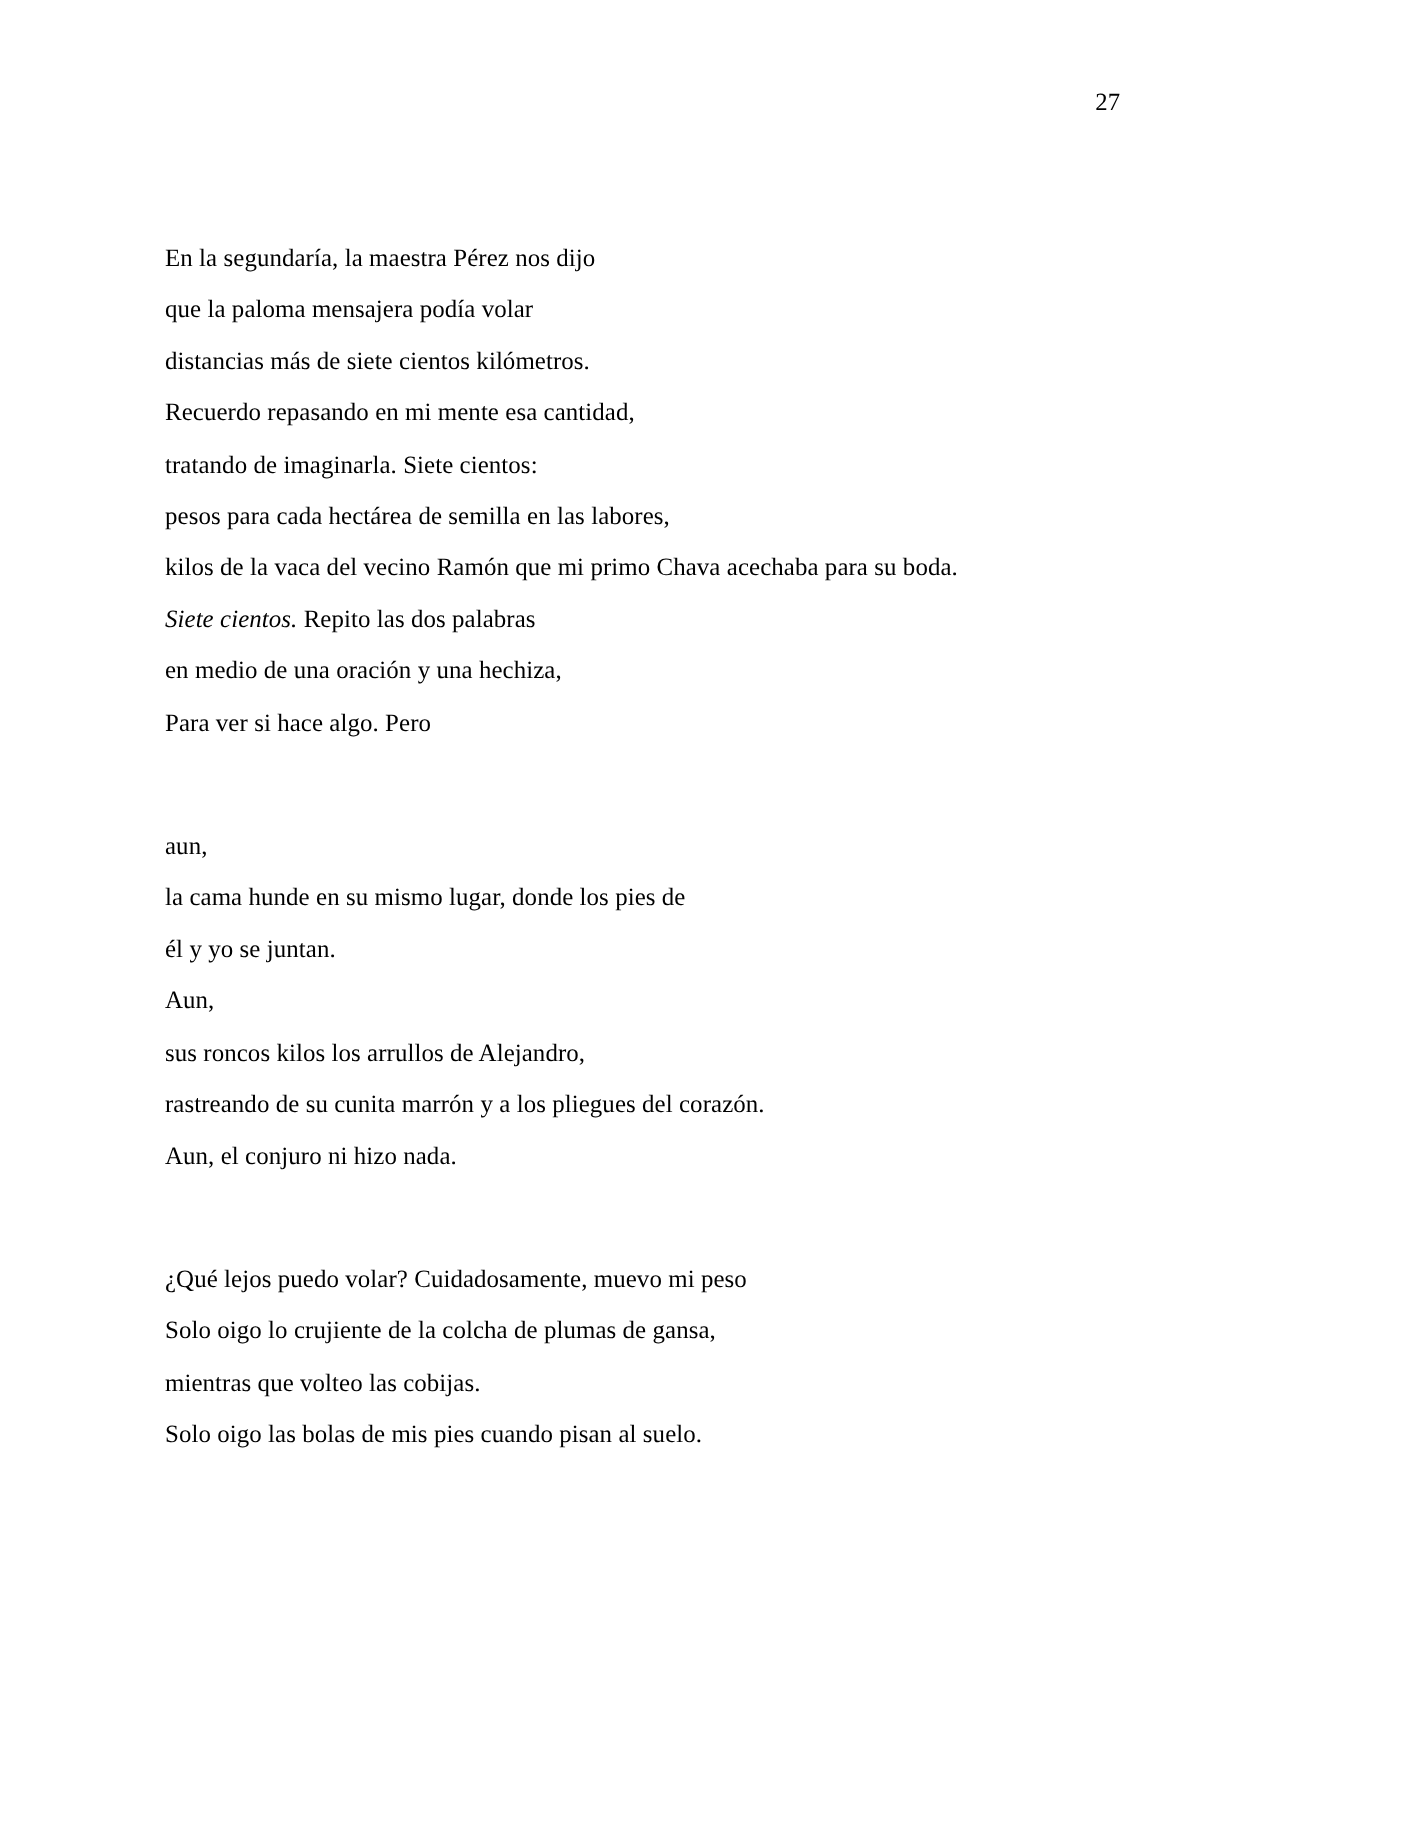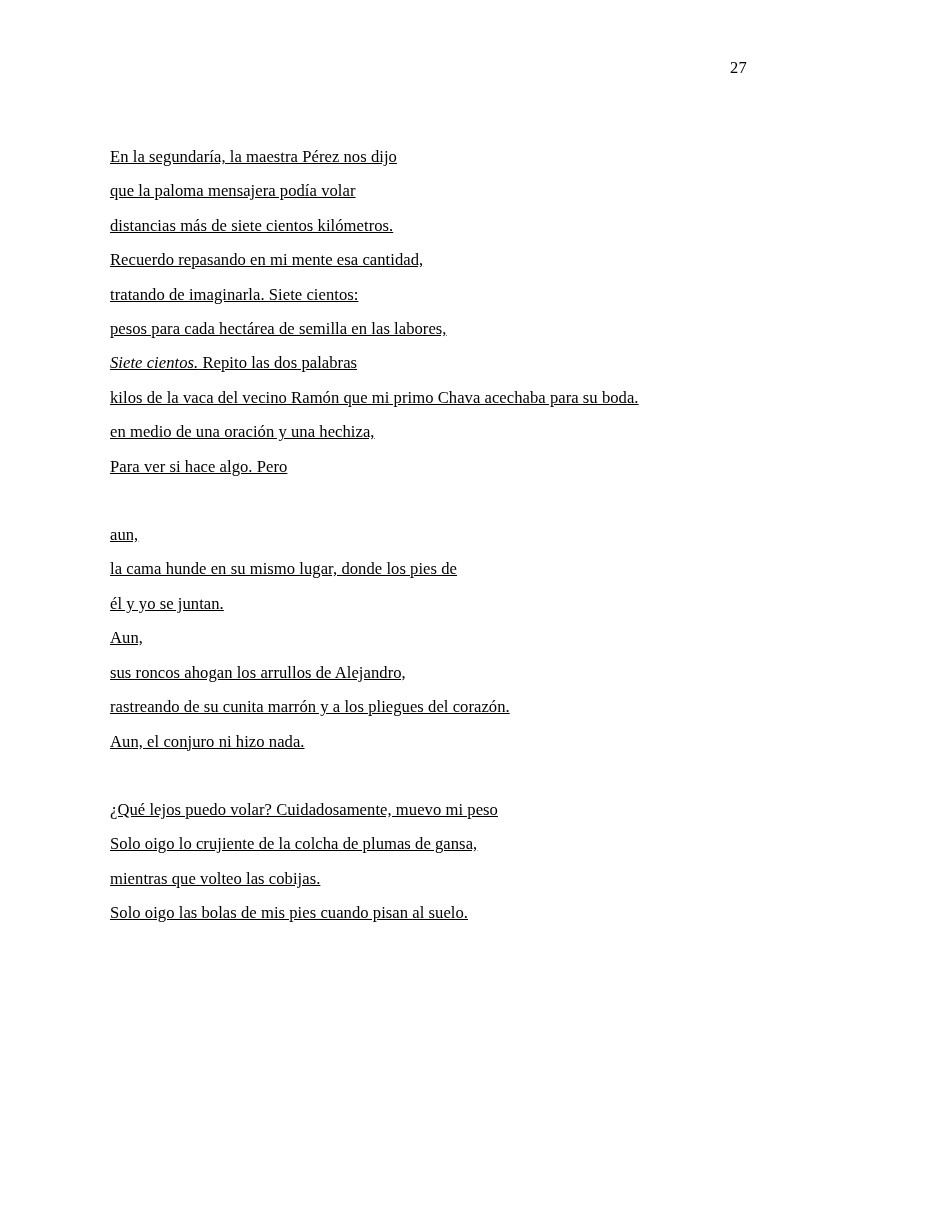--- a/index.html
+++ b/index.html
@@ -25,29 +25,28 @@
     position: absolute;
     top: 60px;
     right: 104px;
     font-size: 16.5px;
     line-height: 1;
     letter-spacing: 0.2px;
   }
   .body-text {
     position: absolute;
     left: 110px;
-    top: 140px;
+    top: 155px;
     width: 700px;
-    text-decoration: underline;
   }
   .stanza {
     margin: 0 0 0 0;
   }
   .stanza + .stanza {
-    margin-top: 34px;
+    margin-top: 48px;
   }
   .line {
     font-size: 16.6px;
     line-height: 34.4px;
     white-space: pre-wrap;
     letter-spacing: 0.05px;
   }
   .line .ital {
     font-style: italic;
   }
@@ -60,31 +59,31 @@
   <div class="page-number">27</div>
 
   <div class="body-text">
       <div class="stanza">
         <div class="line"><span>En la segundaría, la maestra Pérez nos dijo</span></div>
         <div class="line"><span>que la paloma mensajera podía volar</span></div>
         <div class="line"><span>distancias más de siete cientos kilómetros.</span></div>
         <div class="line"><span>Recuerdo repasando en mi mente esa cantidad,</span></div>
         <div class="line"><span>tratando de imaginarla. Siete cientos:</span></div>
         <div class="line"><span>pesos para cada hectárea de semilla en las labores,</span></div>
+        <div class="line"><span>kilos de la vaca del vecino Ramón que mi primo Chava acechaba para su boda.</span></div>
         <div class="line"><span class="ital">Siete cientos.</span><span> Repito las dos palabras</span></div>
-        <div class="line"><span>kilos de la vaca del vecino Ramón que mi primo Chava acechaba para su boda.</span></div>
         <div class="line"><span>en medio de una oración y una hechiza,</span></div>
         <div class="line"><span>Para ver si hace algo. Pero</span></div>
       </div>
       <div class="stanza">
         <div class="line"><span>aun,</span></div>
         <div class="line"><span>la cama hunde en su mismo lugar, donde los pies de</span></div>
         <div class="line"><span>él y yo se juntan.</span></div>
         <div class="line"><span>Aun,</span></div>
-        <div class="line"><span>sus roncos ahogan los arrullos de Alejandro,</span></div>
+        <div class="line"><span>sus roncos kilos los arrullos de Alejandro,</span></div>
         <div class="line"><span>rastreando de su cunita marrón y a los pliegues del corazón.</span></div>
         <div class="line"><span>Aun, el conjuro ni hizo nada.</span></div>
       </div>
       <div class="stanza">
         <div class="line"><span>¿Qué lejos puedo volar? Cuidadosamente, muevo mi peso</span></div>
         <div class="line"><span>Solo oigo lo crujiente de la colcha de plumas de gansa,</span></div>
         <div class="line"><span>mientras que volteo las cobijas.</span></div>
         <div class="line"><span>Solo oigo las bolas de mis pies cuando pisan al suelo.</span></div>
       </div>
     </div>

